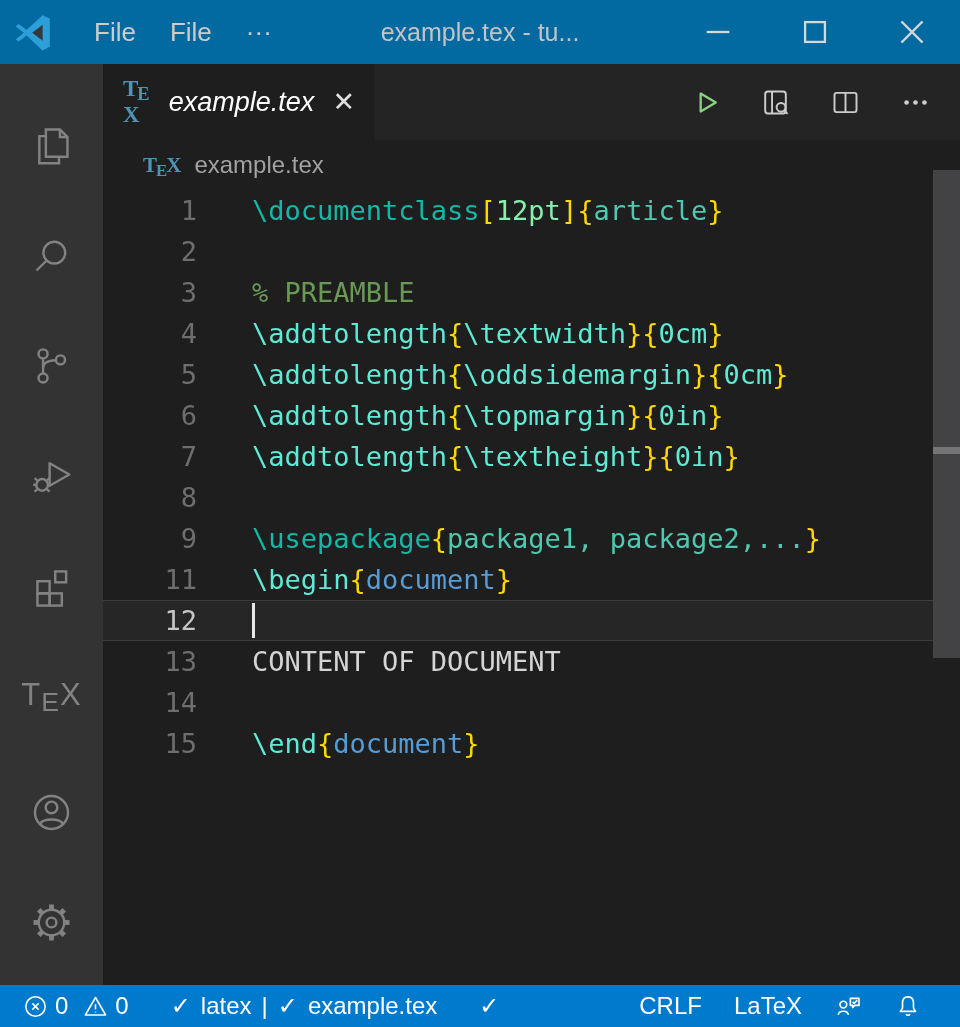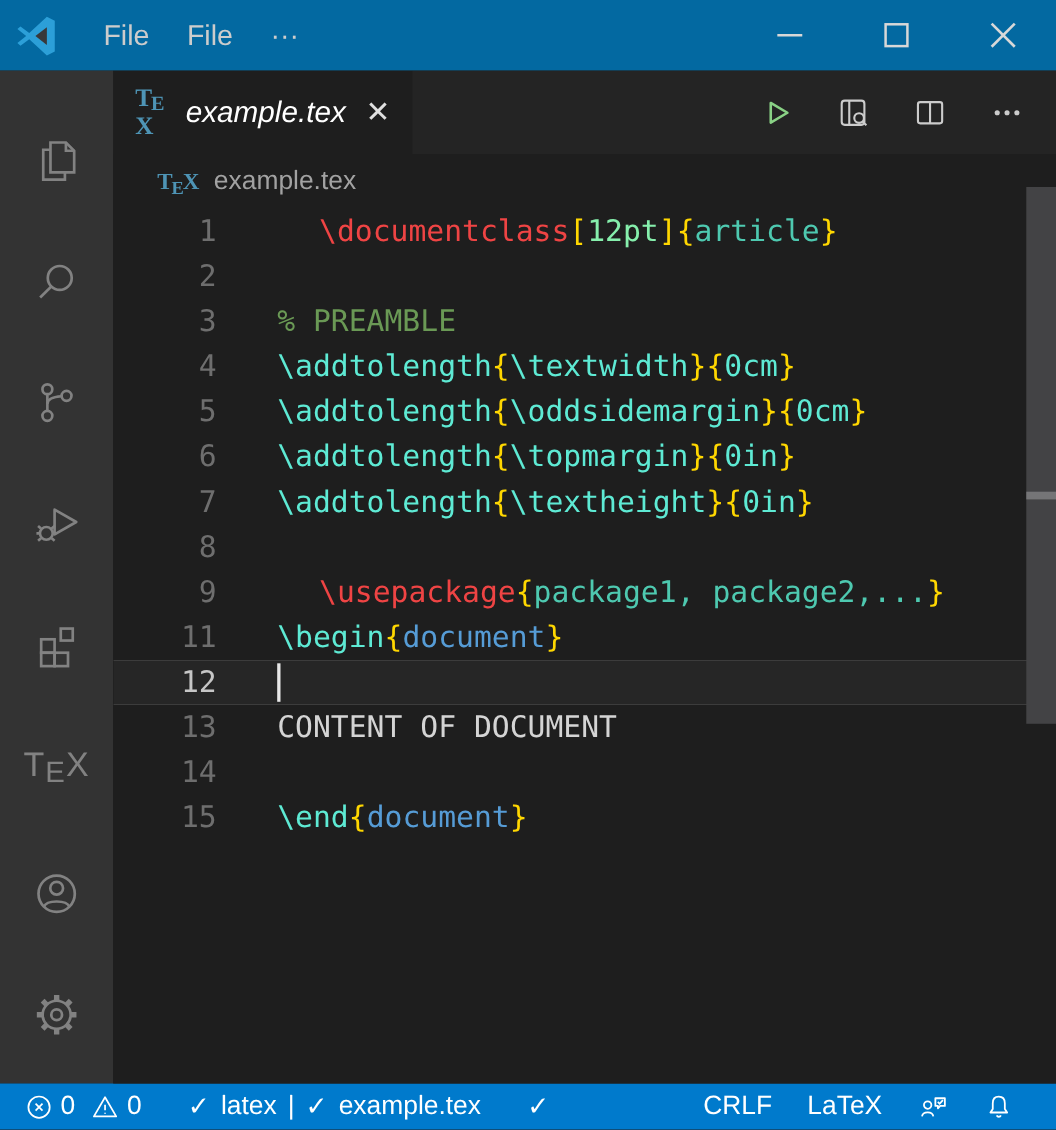--- a/index.html
+++ b/index.html
@@ -47,21 +47,21 @@
   .breadcrumb .texfile { font-size:21px; }
   .code-area { font-family:"DejaVu Sans Mono", monospace; font-size:27px; }
   .code-row { display:flex; height:41px; line-height:41px; }
   .code-row.current { background:rgba(255,255,255,0.04);
       box-shadow: inset 0 1px 0 rgba(255,255,255,0.10), inset 0 -1px 0 rgba(255,255,255,0.10); }
   .gutter { flex:0 0 94px; text-align:right; color:#6e6e6e; }
   .code-row.current .gutter { color:#c6c6c6; }
   .code-text { padding-left:55px; white-space:pre; position:relative; flex:1; }
   .caret { position:absolute; left:55px; top:3px; width:3px; height:35px; background:#e8e8e8; }
 
-  .tok-command { color:#ef4444;margin-left:38px; }
+  .tok-command { color:#14b8a6; }
   .tok-bracket { color:#ffd700; }
   .tok-option  { color:#86efac; }
   .tok-env     { color:#569cd6; }
   .tok-class   { color:#4ec9b0; }
   .tok-comment { color:#6a9955; }
   .tok-function{ color:#5eead4; }
   .tok-text    { color:#d4d4d4; }
 
   .sb-track { position:absolute; top:0; right:0; width:27px; height:100%; }
   .sb-thumb { position:absolute; top:30px; right:0; width:27px; height:488px; background:#434345; }
@@ -84,20 +84,21 @@
   <div class="titlebar">
     <svg class="logo" viewBox="0 0 100 100">
       <path d="M74 8 L34 45 L14 30 L7 36 L27 52 L7 68 L14 74 L34 59 L74 96 L92 87 L92 17 Z" fill="#2c9fd8"></path>
       <path d="M74 32 L48 52 L74 72 Z" fill="#38383a"></path>
     </svg>
     <div class="menubar">
       <span class="menu-item">File</span>
       <span class="menu-item">File</span>
       <span class="menu-item">···</span>
     </div>
+    <div class="win-title">example.tex - tu...</div>
     <div class="win-controls">
       <span class="win-btn">
         <svg width="34" height="34" viewBox="0 0 24 24">
             <line x1="4" y1="12" x2="20" y2="12"></line>
           </svg>
       </span>
       <span class="win-btn">
         <svg width="34" height="34" viewBox="0 0 24 24">
             <rect x="5" y="5" width="14" height="14"></rect>
           </svg>

